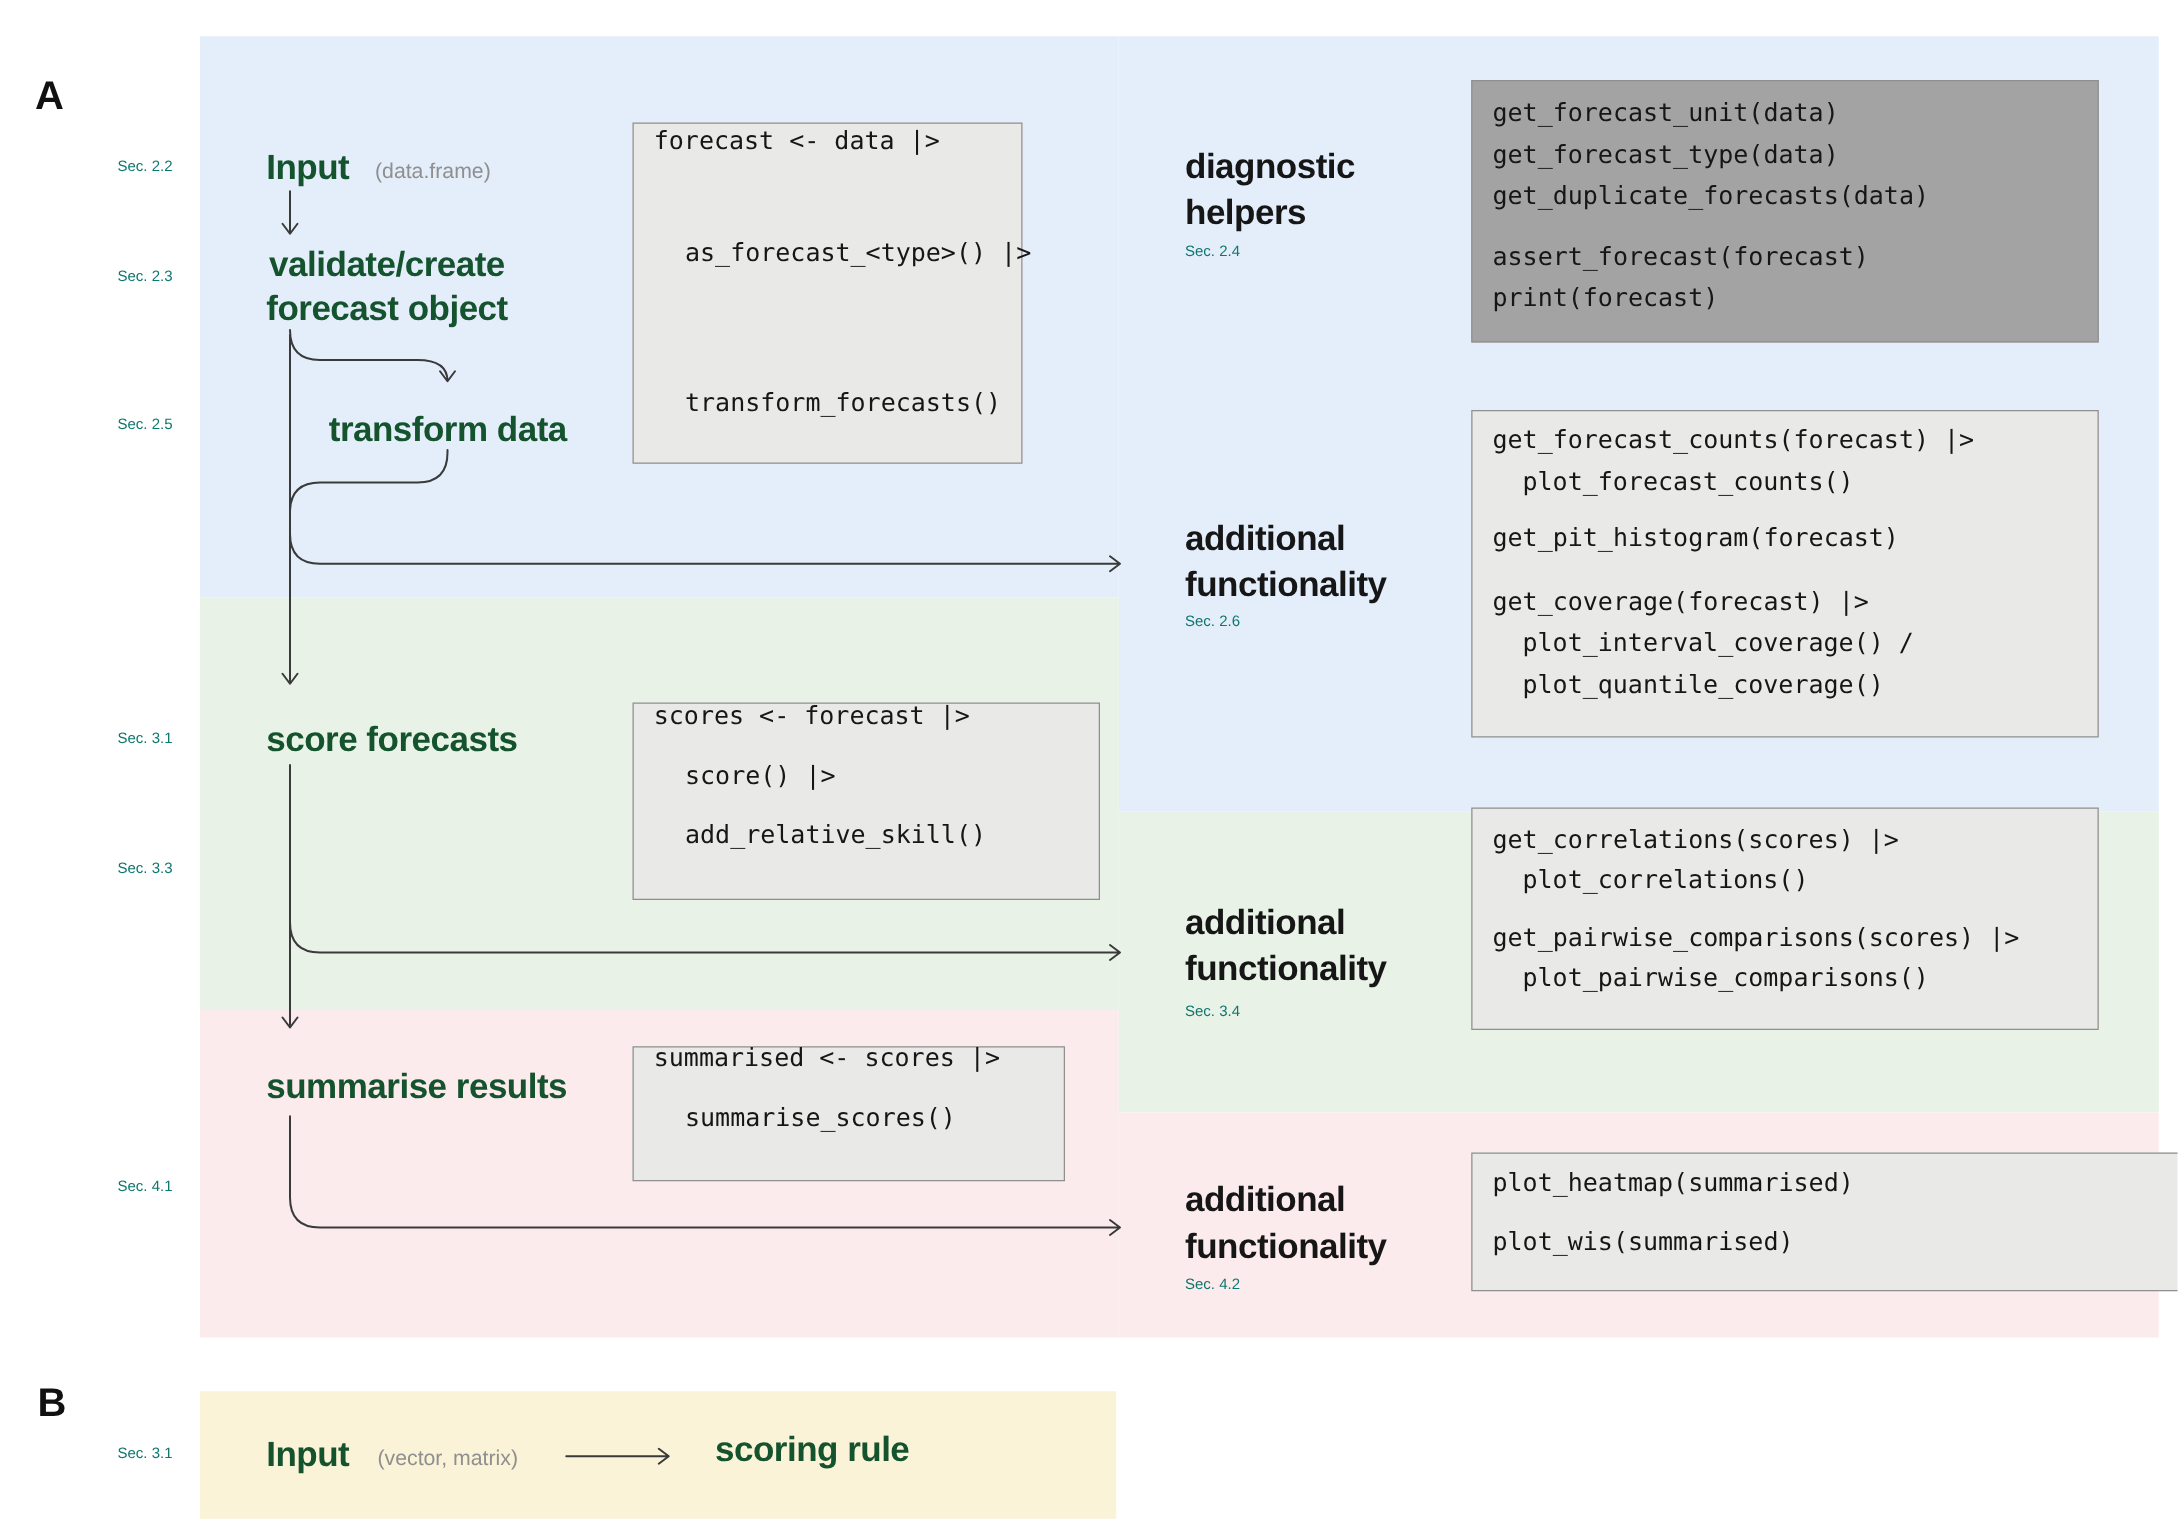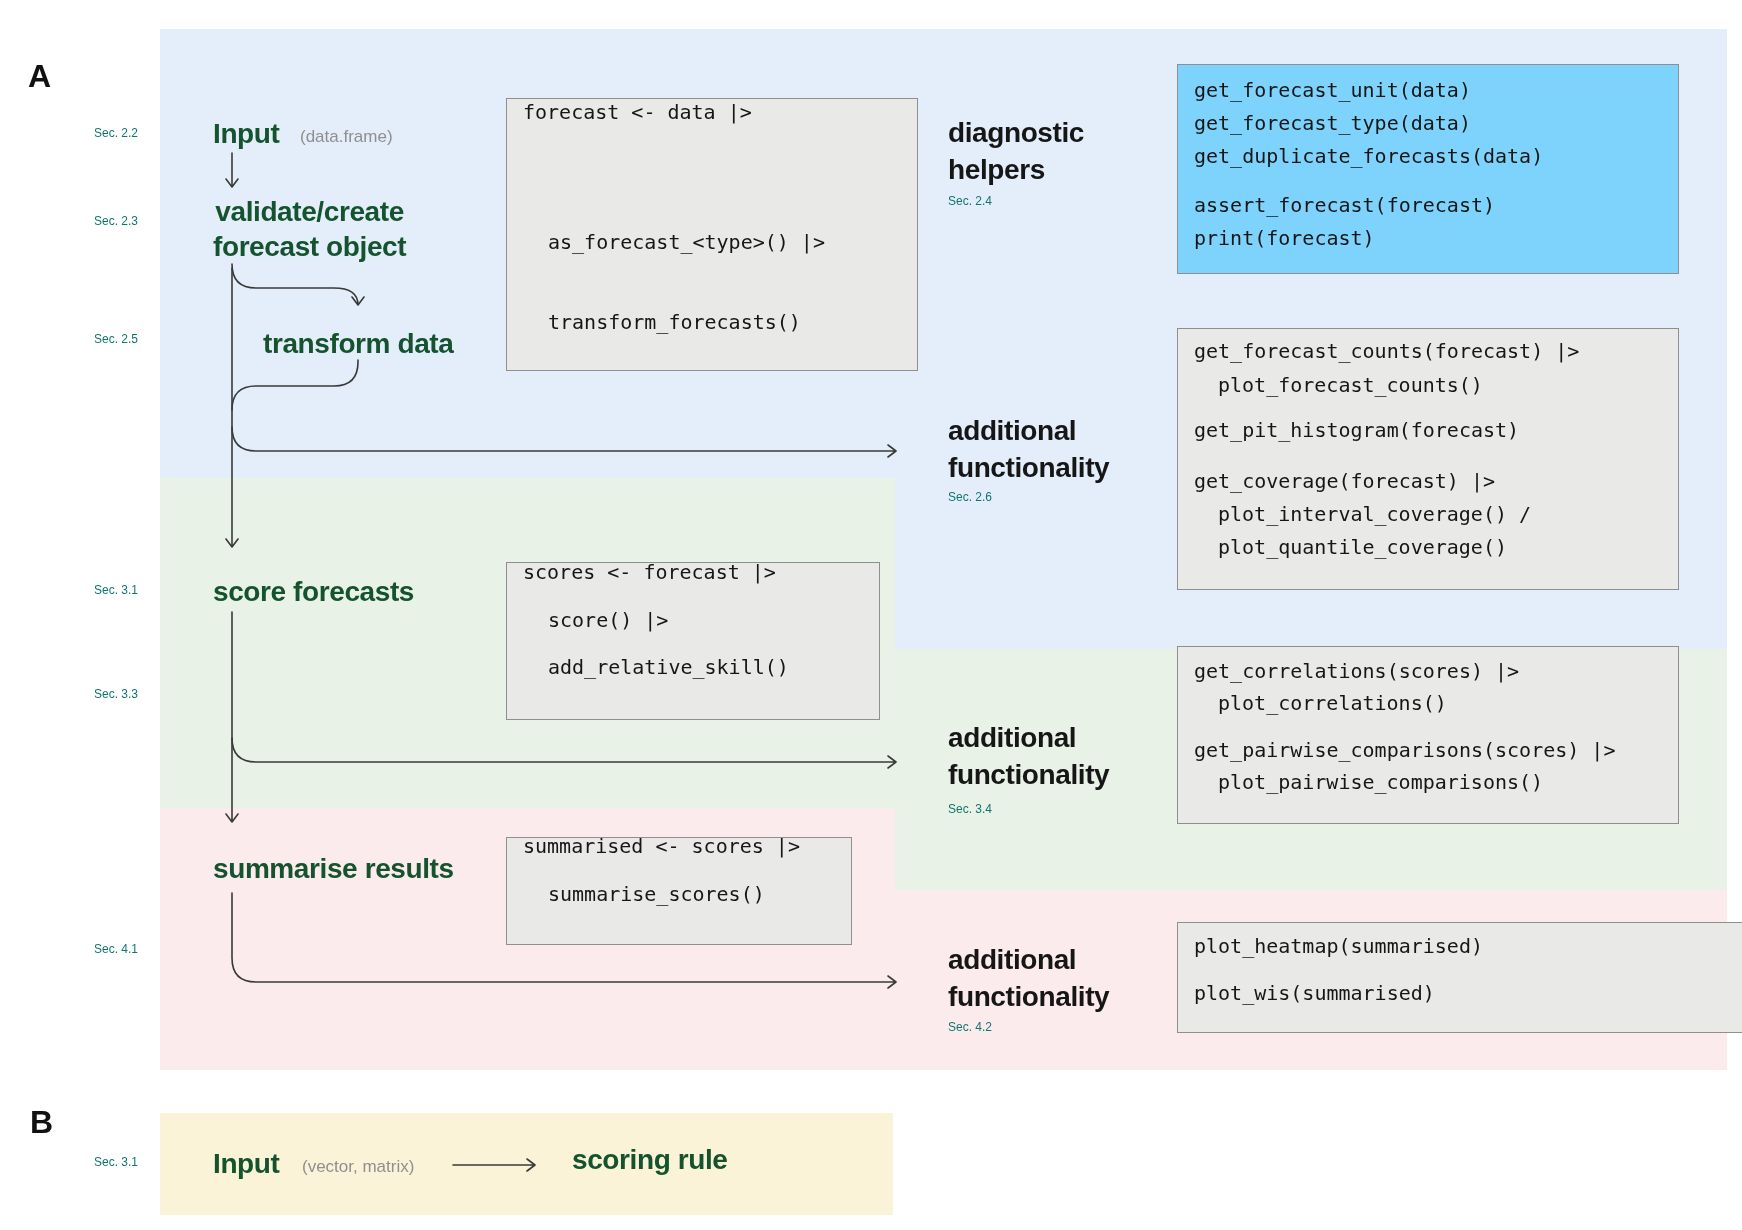--- a/index.html
+++ b/index.html
@@ -61,35 +61,35 @@
 <div class="sec-label" style="left:948px;top:490px;text-align:left;width:auto;">Sec. 2.6</div>
 
 <div class="rhead" style="left:948px;top:719px;">additional
 functionality</div>
 <div class="sec-label" style="left:948px;top:802px;text-align:left;width:auto;">Sec. 3.4</div>
 
 <div class="rhead" style="left:948px;top:941px;">additional
 functionality</div>
 <div class="sec-label" style="left:948px;top:1020px;text-align:left;width:auto;">Sec. 4.2</div>
 
-<div class="codebox" style="left: 506px; top: 98px; width: 412px; height: 273px; background: rgb(233, 233, 232); border-color: rgb(143, 143, 143); padding-left: 18px;">
+<div class="codebox" style="left: 506px; top: 98px; width: 312px; height: 273px; background: rgb(233, 233, 232); border-color: rgb(143, 143, 143); padding-left: 18px;">
     <div class="code-line" style="left: 16px; top: 1px;">forecast &lt;- data |&gt;</div>
-    <div class="code-line" style="left: 41px; top: 91px; margin-top: 40px;">as_forecast_&lt;type&gt;() |&gt;</div>
+    <div class="code-line" style="left: 41px; top: 91px;">as_forecast_&lt;type&gt;() |&gt;</div>
     <div class="code-line" style="left: 41px; top: 211px;">transform_forecasts()</div>
   </div>
 <div class="codebox" style="left: 506px; top: 562px; width: 374px; height: 158px; background: rgb(233, 233, 232); border-color: rgb(143, 143, 143);">
     <div class="code-line" style="left: 16px; top: -3px;">scores &lt;- forecast |&gt;</div>
     <div class="code-line" style="left: 41px; top: 45px;">score() |&gt;</div>
     <div class="code-line" style="left: 41px; top: 92px;">add_relative_skill()</div>
   </div>
 <div class="codebox" style="left: 506px; top: 837px; width: 346px; height: 108px; background: rgb(233, 233, 232); border-color: rgb(143, 143, 143);">
     <div class="code-line" style="left: 16px; top: -4px;">summarised &lt;- scores |&gt;</div>
     <div class="code-line" style="left: 41px; top: 44px;">summarise_scores()</div>
   </div>
-<div class="codebox" style="left: 1177px; top: 64px; width: 502px; height: 210px; background: #7dd3fc; border-color: rgb(143, 143, 143);">
+<div class="codebox" style="left: 1177px; top: 64px; width: 502px; height: 210px; background: #a3a3a3; border-color: rgb(143, 143, 143);">
     <div class="code-line" style="left: 16px; top: 13px;">get_forecast_unit(data)</div>
     <div class="code-line" style="left: 16px; top: 46px;">get_forecast_type(data)</div>
     <div class="code-line" style="left: 16px; top: 79px;">get_duplicate_forecasts(data)</div>
     <div class="code-line" style="left: 16px; top: 128px;">assert_forecast(forecast)</div>
     <div class="code-line" style="left: 16px; top: 161px;">print(forecast)</div>
   </div>
 <div class="codebox" style="left: 1177px; top: 328px; width: 502px; height: 262px; background: rgb(233, 233, 232); border-color: rgb(143, 143, 143);">
     <div class="code-line" style="left: 16px; top: 10px;">get_forecast_counts(forecast) |&gt;</div>
     <div class="code-line" style="left: 40px; top: 44px;">plot_forecast_counts()</div>
     <div class="code-line" style="left: 16px; top: 89px;">get_pit_histogram(forecast)</div>

